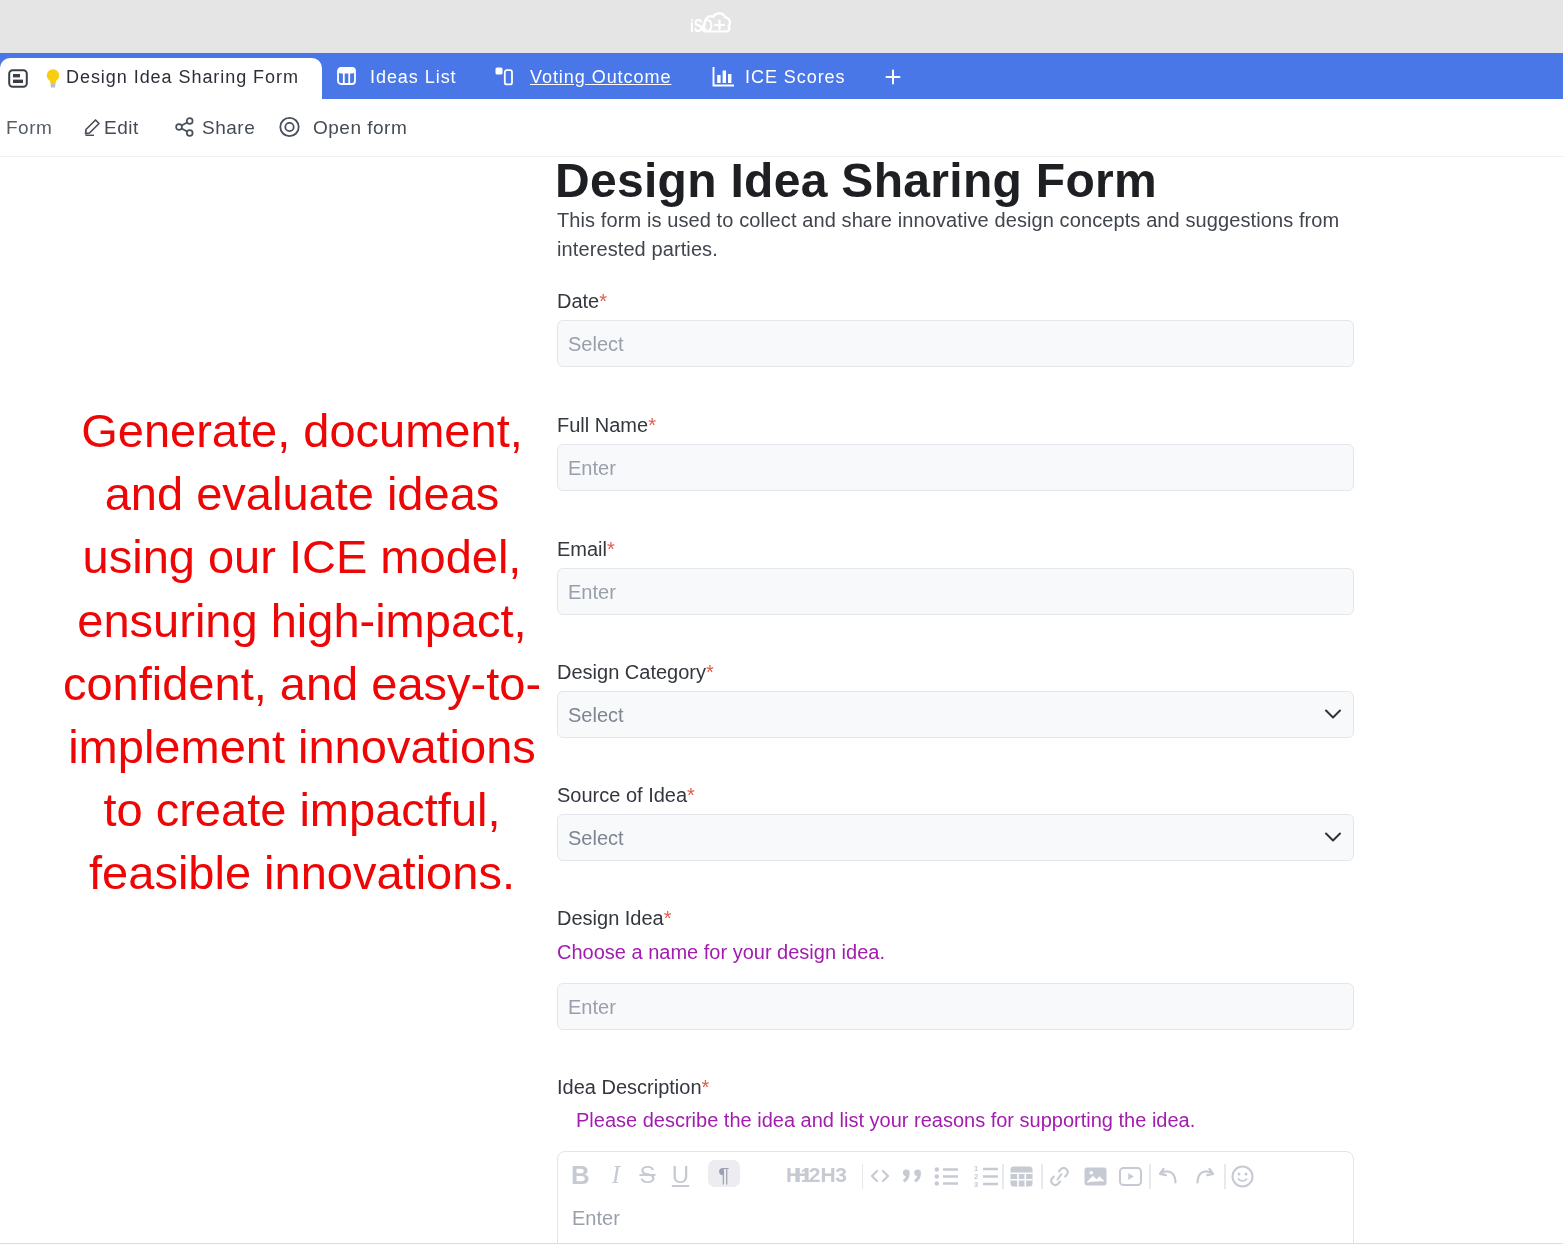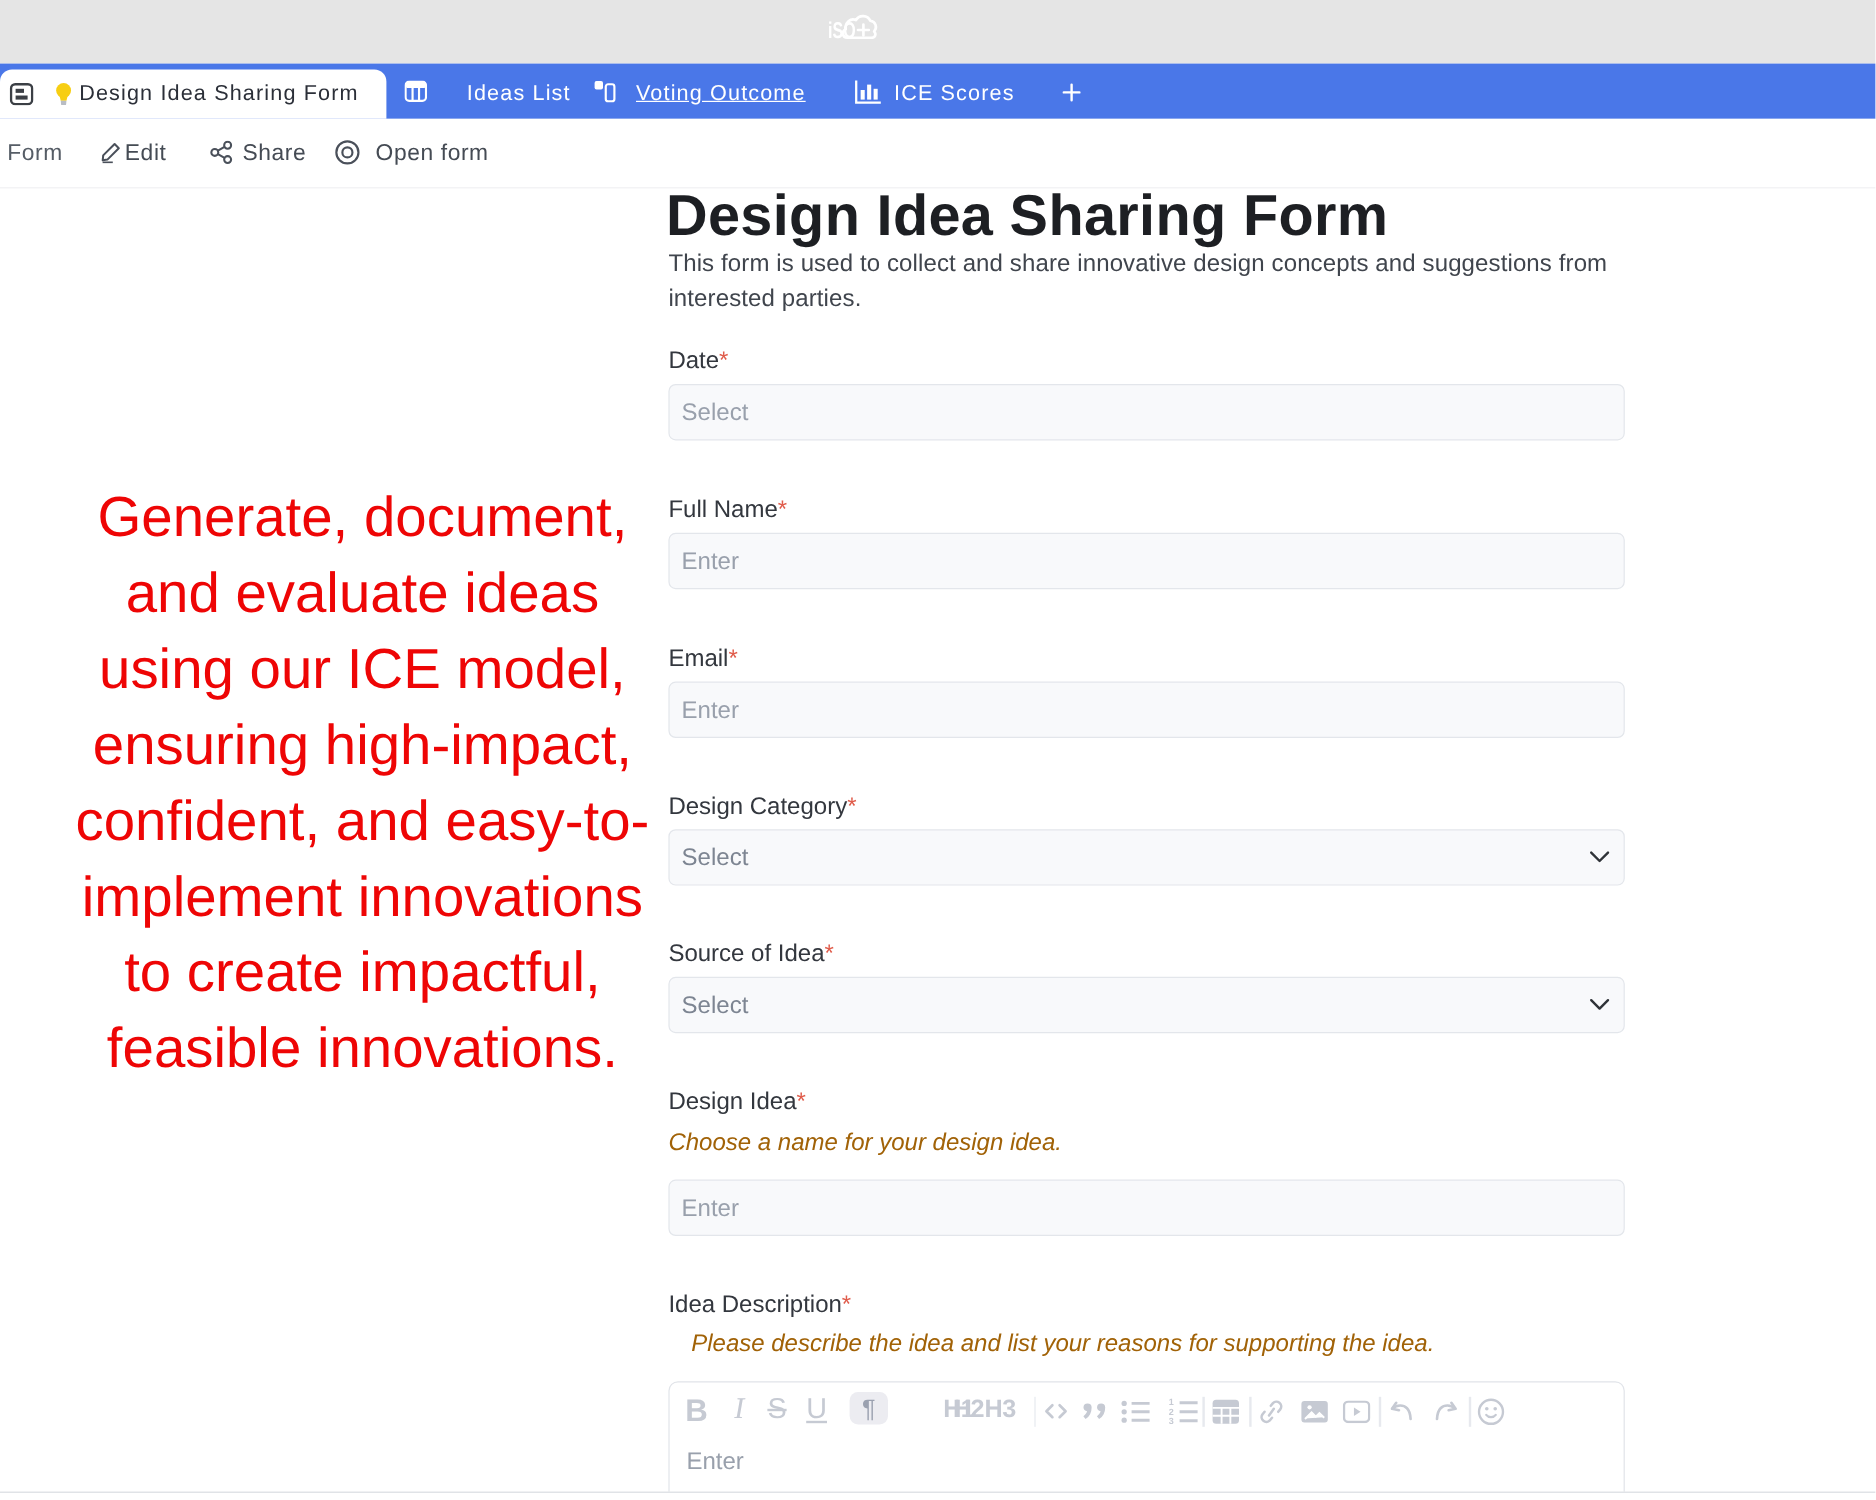--- a/index.html
+++ b/index.html
@@ -14,21 +14,21 @@
   #whitetab { left:0; top:58px; width:322px; height:41px; background:#fff;
     border-radius:10px 10px 0 0; }
   .tabtxt { color:#fff; font-size:18px; font-weight:500; letter-spacing:0.95px; }
   #toolbar { left:0; top:99px; width:1563px; height:58px; background:#fff;
     border-bottom:1px solid #f0f1f3; }
   .tooltxt { color:#454b54; font-size:19px; line-height:24px; letter-spacing:0.5px; }
 
   
   .label { font-size:20px; line-height:24px; color:#33373e; }
   .star { color:#e05c4b; }
-  .hint { font-size:20px; line-height:24px; color:#a16207;font-style:italic; }
+  .hint { font-size:20px; line-height:24px; color:#a21caf; }
   .input { left:557px; width:797px; height:47px; background:#f8f9fb;
     border:1px solid #e3e6eb; border-radius:6px; }
   .ph { font-size:20px; line-height:24px; color:#99a0ac; }
   .seltxt { font-size:20px; line-height:24px; color:#7d8592; }
 
   
   #redtext { left:0px; top:399px; width:604px; text-align:center;
     color:#ee0505; font-size:47px; line-height:63.2px; }
 </style>
 </head>
@@ -57,21 +57,21 @@
       <path d="M 4.6 15 L 9.4 15 L 9 18.4 L 5 18.4 Z" fill="#b9bdc4"></path>
     </svg>
     <div class="abs" style="left:66px; top:9px; font-size:18px; color:#2b2f38; font-weight:500; letter-spacing:0.95px;">Design Idea Sharing Form</div>
   </div>
 
   <svg class="abs" style="left:337px; top:67px;" width="19" height="18" viewBox="0 0 19 18">
     <rect x="1" y="1" width="17" height="16" rx="3" fill="none" stroke="#fff" stroke-width="1.8"></rect>
     <rect x="1" y="1" width="17" height="5.4" rx="2.4" fill="#fff"></rect>
     <path d="M 6.8 6 L 6.8 17 M 12.2 6 L 12.2 17" stroke="#fff" stroke-width="1.8"></path>
   </svg>
-  <div class="abs tabtxt" style="left:389px; top:67px;">Ideas List</div>
+  <div class="abs tabtxt" style="left:370px; top:67px;">Ideas List</div>
 
   <svg class="abs" style="left:494px; top:66px;" width="20" height="20" viewBox="0 0 20 20">
     <rect x="1.5" y="1.5" width="7" height="7" rx="1.6" fill="#fff"></rect>
     <rect x="10.8" y="4.2" width="7.2" height="14.2" rx="2" fill="none" stroke="#fff" stroke-width="1.8"></rect>
   </svg>
   <div class="abs tabtxt" style="left:530px; top:67px;text-decoration:underline;">Voting Outcome</div>
 
   <svg class="abs" style="left:712px; top:66px;" width="23" height="21" viewBox="0 0 23 21">
     <path d="M 1.5 1 L 1.5 19.5 L 22 19.5" stroke="#fff" stroke-width="1.9" fill="none"></path>
     <rect x="5.2" y="9" width="3.4" height="8" fill="#fff"></rect>

